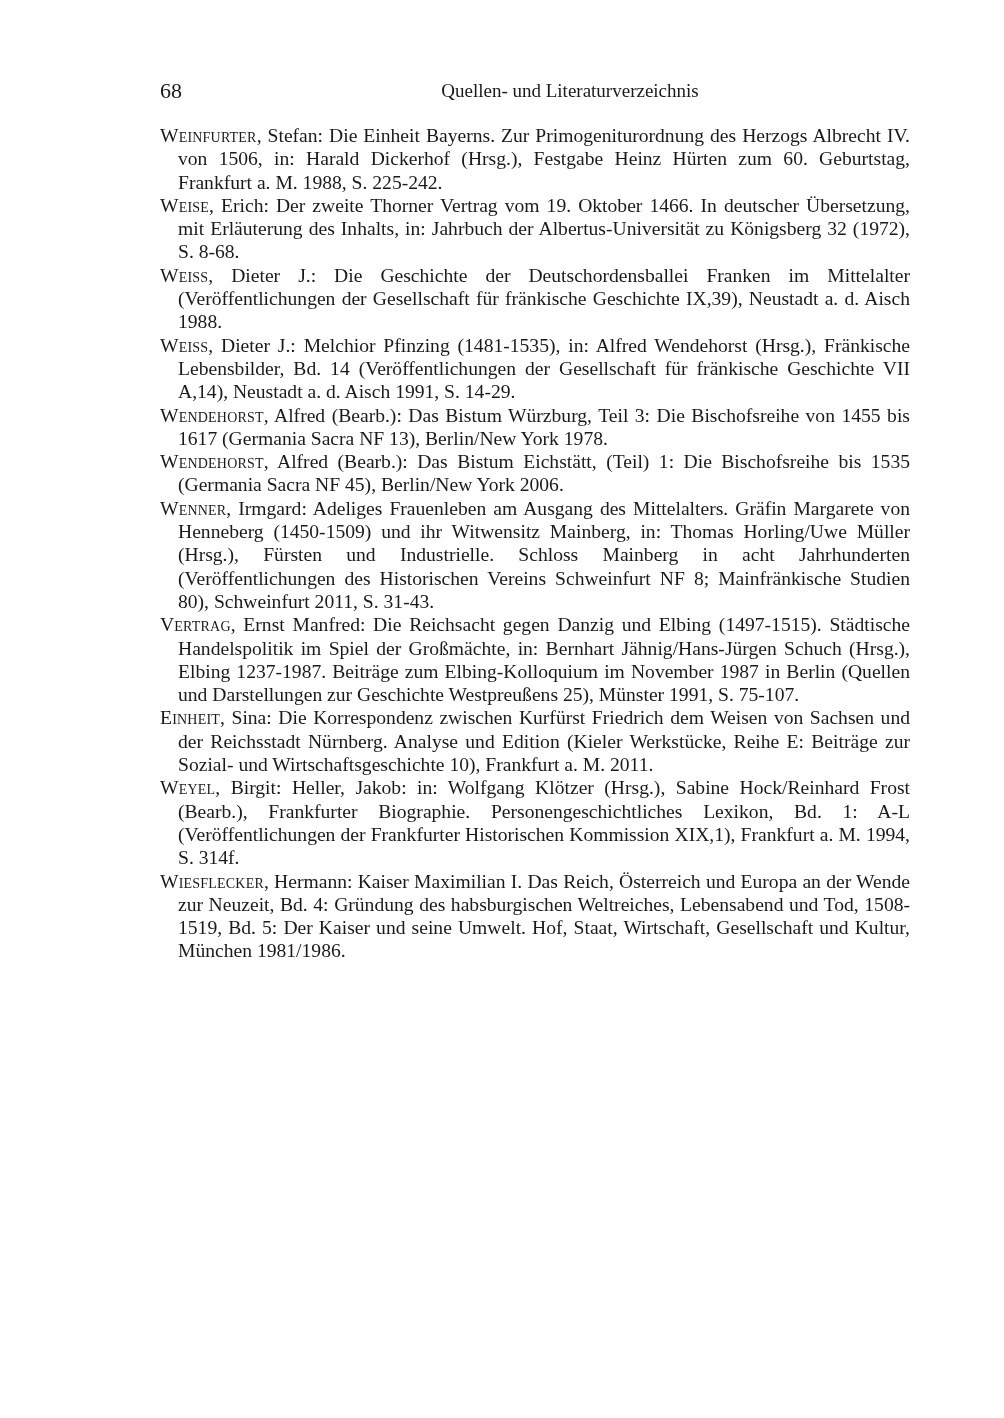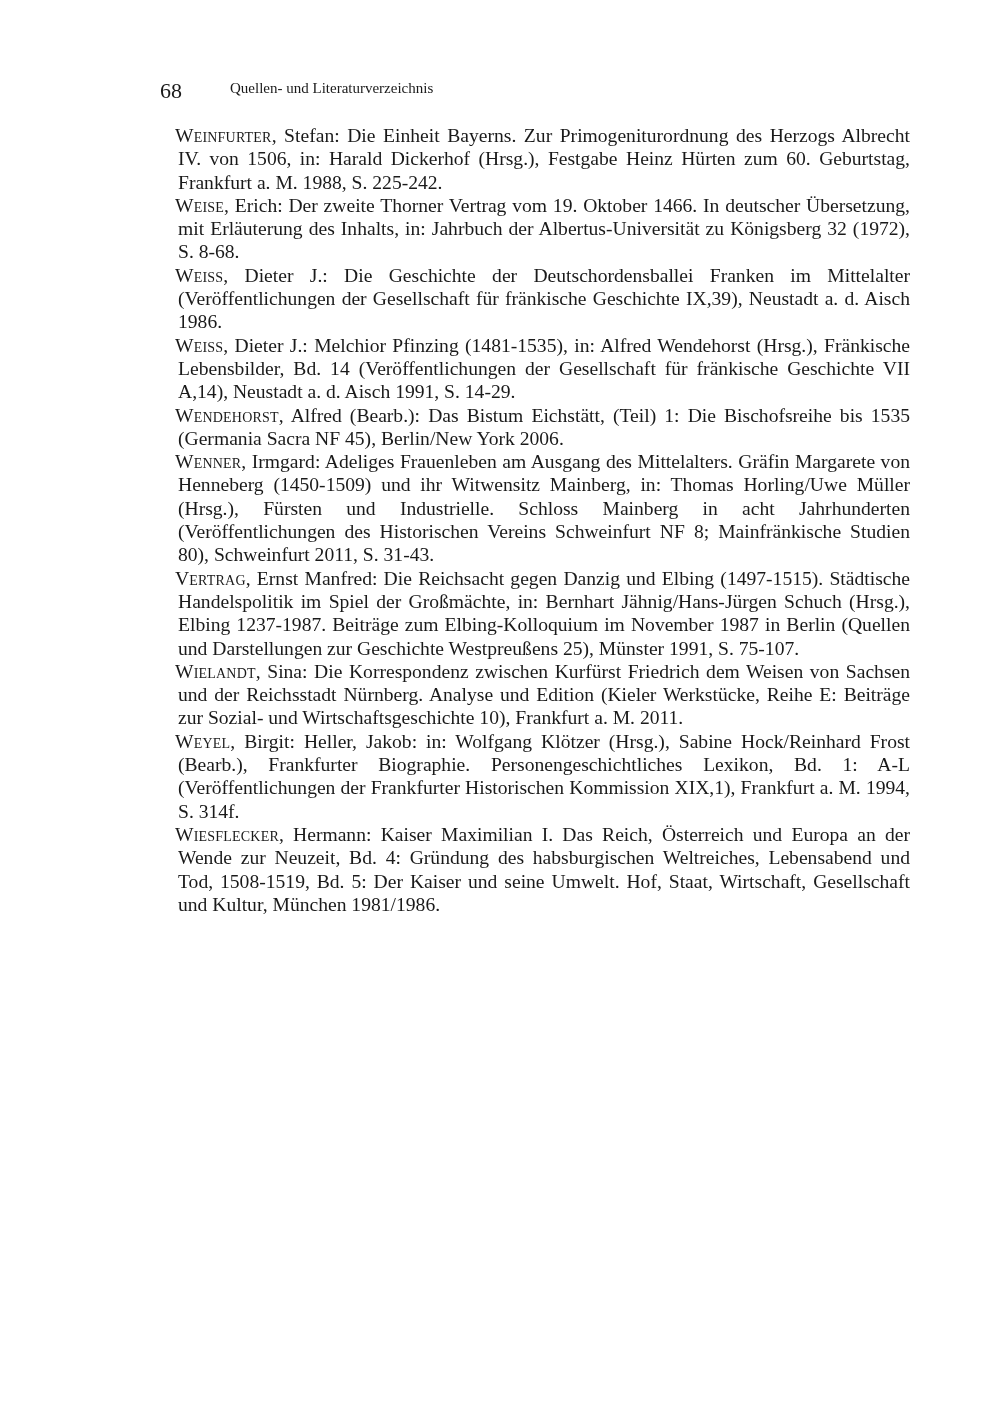--- a/index.html
+++ b/index.html
@@ -1,37 +1,38 @@
 <!DOCTYPE html>
 <html><head>
 <meta charset="utf-8">
 <style>
   html, body { margin: 0; padding: 0; background: #ffffff; }
   body { width: 1004px; height: 1418px; position: relative; overflow: hidden;
          font-family: "Liberation Serif", "DejaVu Serif", serif; color: #1a1a1a; }
   .header { position: absolute; top: 78px; left: 160px; width: 750px; height: 30px; text-decoration: underline; }
   .page-number { position: absolute; left: 0; top: 0; font-size: 22px; }
-  .running-title { position: absolute; left: 0; right: 0; top: 2px; text-align: left; font-size: 15px; padding-left: 70px; }
+  .running-title { position: absolute; left: 0; right: 0; top: 2px; text-align: center; font-size: 19px; padding-left: 70px; }
   .entries { position: absolute; top: 124px; left: 160px; width: 750px; }
   .entry { font-size: 19.6px; line-height: 23.3px; text-align: justify; text-align-last: left;
            padding-left: 18px; text-indent: -18px; margin: 0; hyphens: manual; }
-  .author { font-variant: small-caps; letter-spacing: 0.2px; margin-left: 15px; }
+  .author { font-variant: small-caps; letter-spacing: 0.2px; }
 </style>
 </head>
 <body>
 
 <div class="header">
   <span class="page-number">68</span>
   <span class="running-title">Quellen- und Literaturverzeichnis</span>
 </div>
 
 <div class="entries">
   <p class="entry"><span class="author">Weinfurter</span><span>, Stefan: Die Einheit Bayerns. Zur Primogeniturordnung des Herzogs Albrecht IV. von 1506, in: Harald Dickerhof (Hrsg.), Festgabe Heinz Hürten zum 60. Geburtstag, Frankfurt a. M. 1988, S. 225-242.</span></p>
   <p class="entry"><span class="author">Weise</span><span>, Erich: Der zweite Thorner Vertrag vom 19. Oktober 1466. In deutscher Übersetzung, mit Erläuterung des Inhalts, in: Jahrbuch der Albertus-Universität zu Königsberg 32 (1972), S. 8-68.</span></p>
-  <p class="entry"><span class="author">Weiss</span><span>, Dieter J.: Die Geschichte der Deutschordensballei Franken im Mittelalter (Veröffentlichungen der Gesellschaft für fränkische Geschichte IX,39), Neustadt a. d. Aisch 1986.</span></p>
+  <p class="entry"><span class="author">Weiss</span><span>, Dieter J.: Die Geschichte der Deutschordensballei Franken im Mittelalter (Veröffentlichungen der Gesellschaft für fränkische Geschichte IX,39), Neustadt a. d. Aisch 1988.</span></p>
   <p class="entry"><span class="author">Weiss</span><span>, Dieter J.: Melchior Pfinzing (1481-1535), in: Alfred Wendehorst (Hrsg.), Fränkische Lebensbilder, Bd. 14 (Veröffentlichungen der Gesellschaft für fränkische Geschichte VII A,14), Neustadt a. d. Aisch 1991, S. 14-29.</span></p>
+  <p class="entry"><span class="author">Wendehorst</span><span>, Alfred (Bearb.): Das Bistum Würzburg, Teil 3: Die Bischofsreihe von 1455 bis 1617 (Germania Sacra NF 13), Berlin/New York 1978.</span></p>
   <p class="entry"><span class="author">Wendehorst</span><span>, Alfred (Bearb.): Das Bistum Eichstätt, (Teil) 1: Die Bischofsreihe bis 1535 (Germania Sacra NF 45), Berlin/New York 2006.</span></p>
   <p class="entry"><span class="author">Wenner</span><span>, Irmgard: Adeliges Frauenleben am Ausgang des Mittelalters. Gräfin Marga­rete von Henneberg (1450-1509) und ihr Witwensitz Mainberg, in: Thomas Hor­ling/Uwe Müller (Hrsg.), Fürsten und Industrielle. Schloss Mainberg in acht Jahr­hunderten (Veröffentlichungen des Historischen Vereins Schweinfurt NF 8; Main­fränkische Studien 80), Schweinfurt 2011, S. 31-43.</span></p>
   <p class="entry"><span class="author">Vertrag</span><span>, Ernst Manfred: Die Reichsacht gegen Danzig und Elbing (1497-1515). Städtische Handelspolitik im Spiel der Großmächte, in: Bernhart Jähnig/Hans-Jürgen Schuch (Hrsg.), Elbing 1237-1987. Beiträge zum Elbing-Kolloquium im November 1987 in Berlin (Quellen und Darstellungen zur Geschichte Westpreußens 25), Münster 1991, S. 75-107.</span></p>
-  <p class="entry"><span class="author">Wielandt</span><span>, Sina: Die Korrespondenz zwischen Kurfürst Friedrich dem Weisen von Sachsen und der Reichsstadt Nürnberg. Analyse und Edition (Kieler Werkstücke, Reihe E: Beiträge zur Sozial- und Wirtschaftsgeschichte 10), Frankfurt a. M. 2011.</span></p>
+  <p class="entry"><span class="author">Einheit</span><span>, Sina: Die Korrespondenz zwischen Kurfürst Friedrich dem Weisen von Sachsen und der Reichsstadt Nürnberg. Analyse und Edition (Kieler Werkstücke, Reihe E: Beiträge zur Sozial- und Wirtschaftsgeschichte 10), Frankfurt a. M. 2011.</span></p>
   <p class="entry"><span class="author">Weyel</span><span>, Birgit: Heller, Jakob: in: Wolfgang Klötzer (Hrsg.), Sabine Hock/Reinhard Frost (Bearb.), Frankfurter Biographie. Personengeschichtliches Lexikon, Bd. 1: A-L (Veröffentlichungen der Frankfurter Historischen Kommission XIX,1), Frankfurt a. M. 1994, S. 314f.</span></p>
   <p class="entry"><span class="author">Wiesflecker</span><span>, Hermann: Kaiser Maximilian I. Das Reich, Österreich und Europa an der Wende zur Neuzeit, Bd. 4: Gründung des habsburgischen Weltreiches, Lebensabend und Tod, 1508-1519, Bd. 5: Der Kaiser und seine Umwelt. Hof, Staat, Wirtschaft, Gesellschaft und Kultur, München 1981/1986.</span></p>
 </div>
 
 </body></html>

